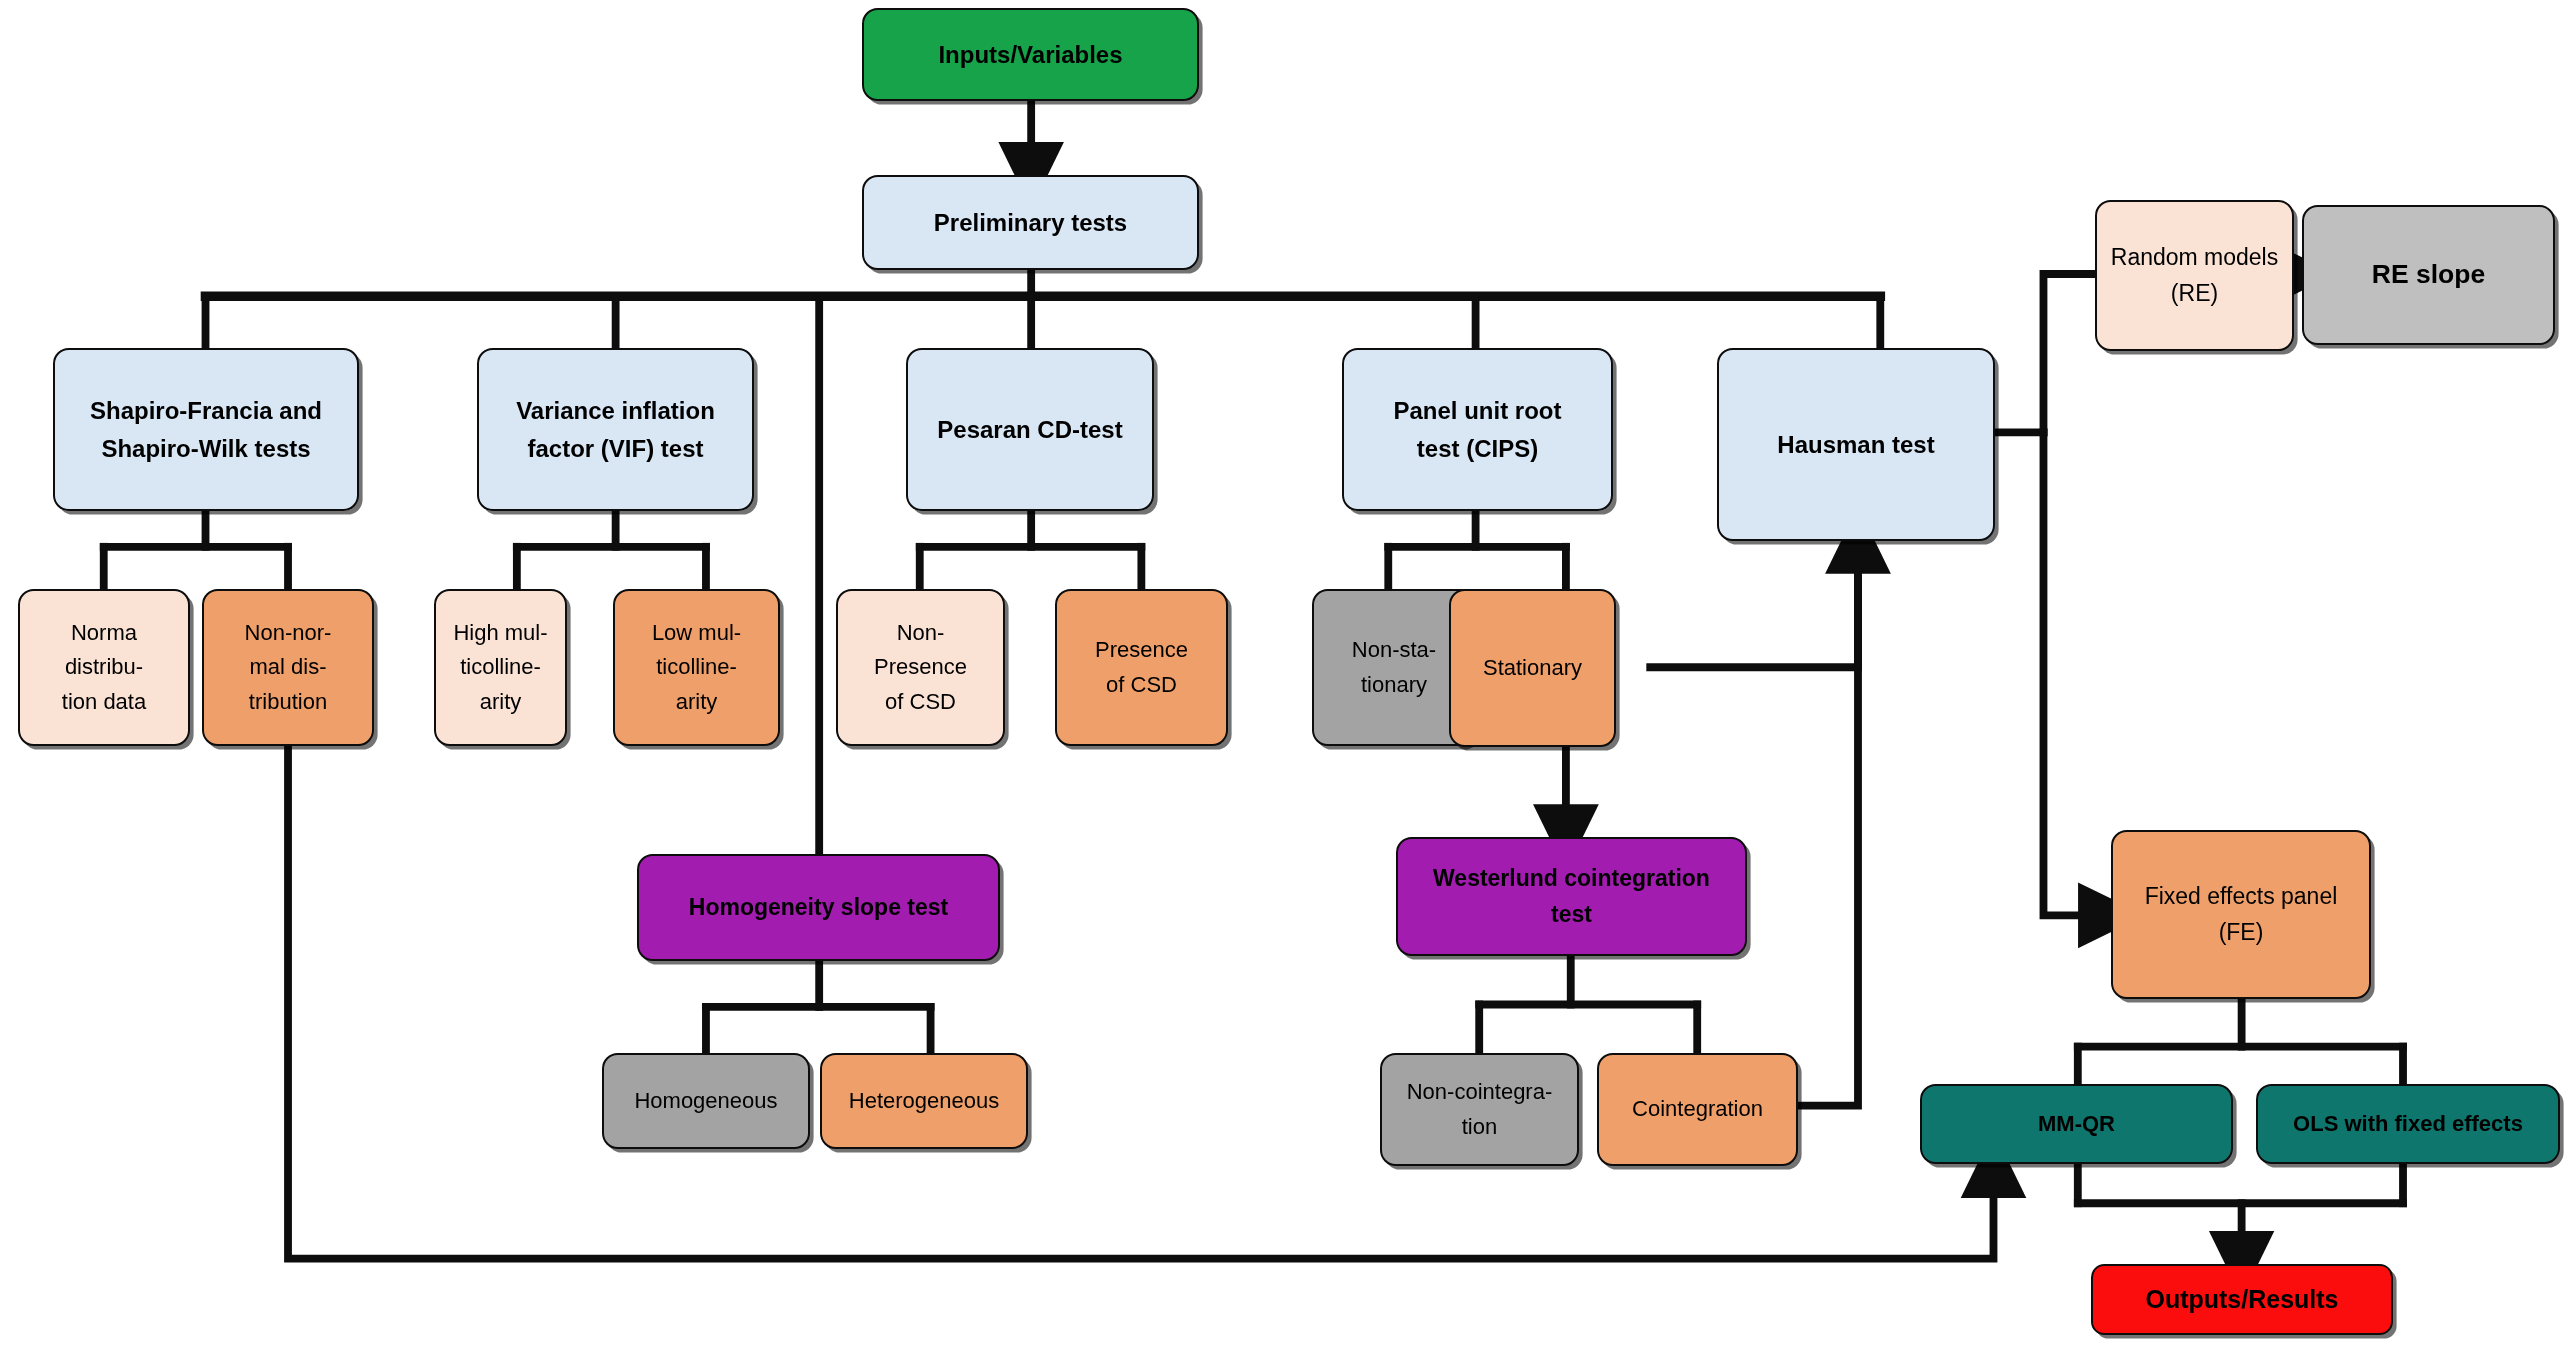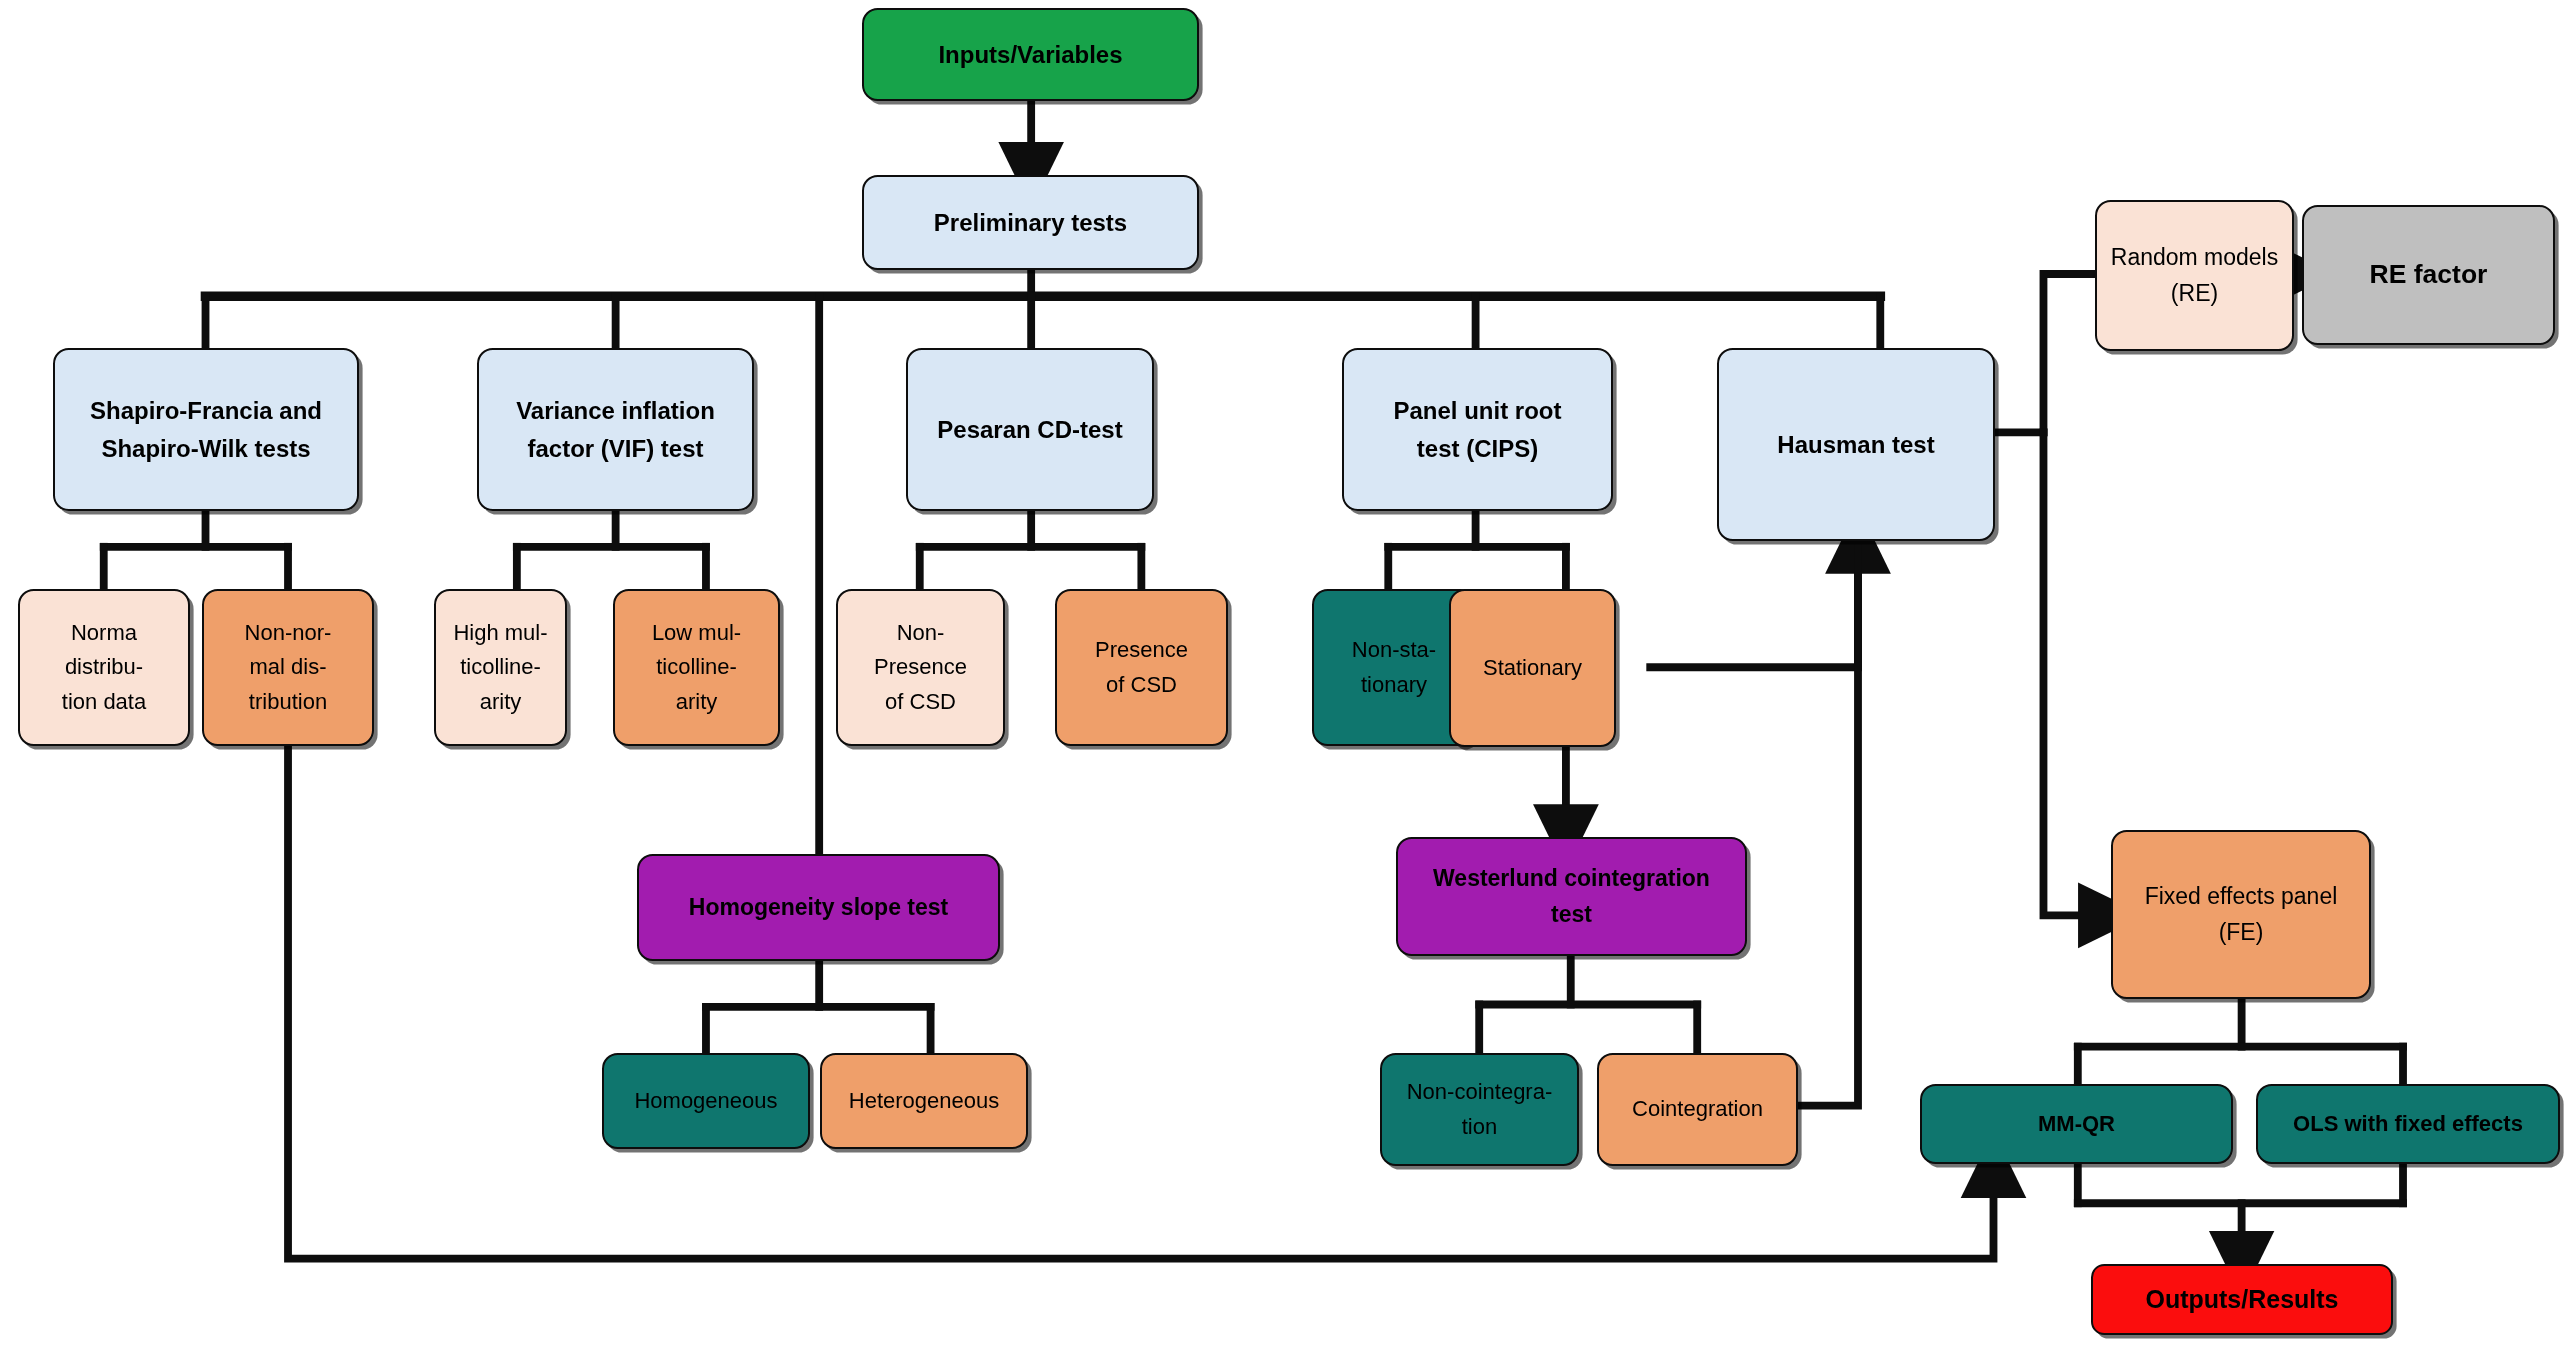--- a/index.html
+++ b/index.html
@@ -18,21 +18,21 @@
     line-height:1.55;
     color:#000000;
     box-shadow:4.2px 4.2px 0 -0.6px rgba(0,0,0,0.55);
     padding:3.6px 6px;
     z-index:3;
   }
   .n-green{background:#17a34a;font-weight:bold;font-size:24px;}
   .n-blue{background:#d9e7f5;font-weight:bold;font-size:24px;}
   .n-blue-sm{background:#a21caf;font-weight:bold;font-size:23px;}
   .n-lightpeach{background:#fae2d5;font-weight:normal;font-size:22px;}
-  .n-peach{background:#0f766e;font-weight:normal;font-size:22px;}
+  .n-peach{background:#a3a3a3;font-weight:normal;font-size:22px;}
   .n-orange{background:#ef9f6a;font-weight:normal;font-size:22px;}
   .n-cream{background:#0f766e;font-weight:bold;font-size:22px;text-align:center;}
   .n-grey{background:#bfbfbf;font-weight:bold;font-size:26.5px;}
   .n-red{background:#fb0d0d;font-weight:bold;font-size:25px;border-radius:13.3px;}
   .n-lbl{display:block;width:100%;white-space:pre-line;}
 </style>
 </head>
 <body>
 
 <div id="stage">
@@ -186,21 +186,21 @@
   <div class="node n-blue" style="left:1717px;top:348px;width:278px;height:193px;">
     <span class="n-lbl">Hausman test</span>
   </div>
 
   <div class="node n-lightpeach" style="left:2095px;top:200px;width:199px;height:151px;font-size:23px;">
     <span class="n-lbl">Random models
 (RE)</span>
   </div>
 
   <div class="node n-grey" style="left:2302px;top:205px;width:253px;height:140px;">
-    <span class="n-lbl">RE factor</span>
+    <span class="n-lbl">RE slope</span>
   </div>
 
   <div class="node n-blue-sm" style="left:637px;top:854px;width:363px;height:107px;">
     <span class="n-lbl">Homogeneity slope test</span>
   </div>
 
   <div class="node n-peach" style="left:602px;top:1053px;width:208px;height:96px;">
     <span class="n-lbl">Homogeneous</span>
   </div>
 

